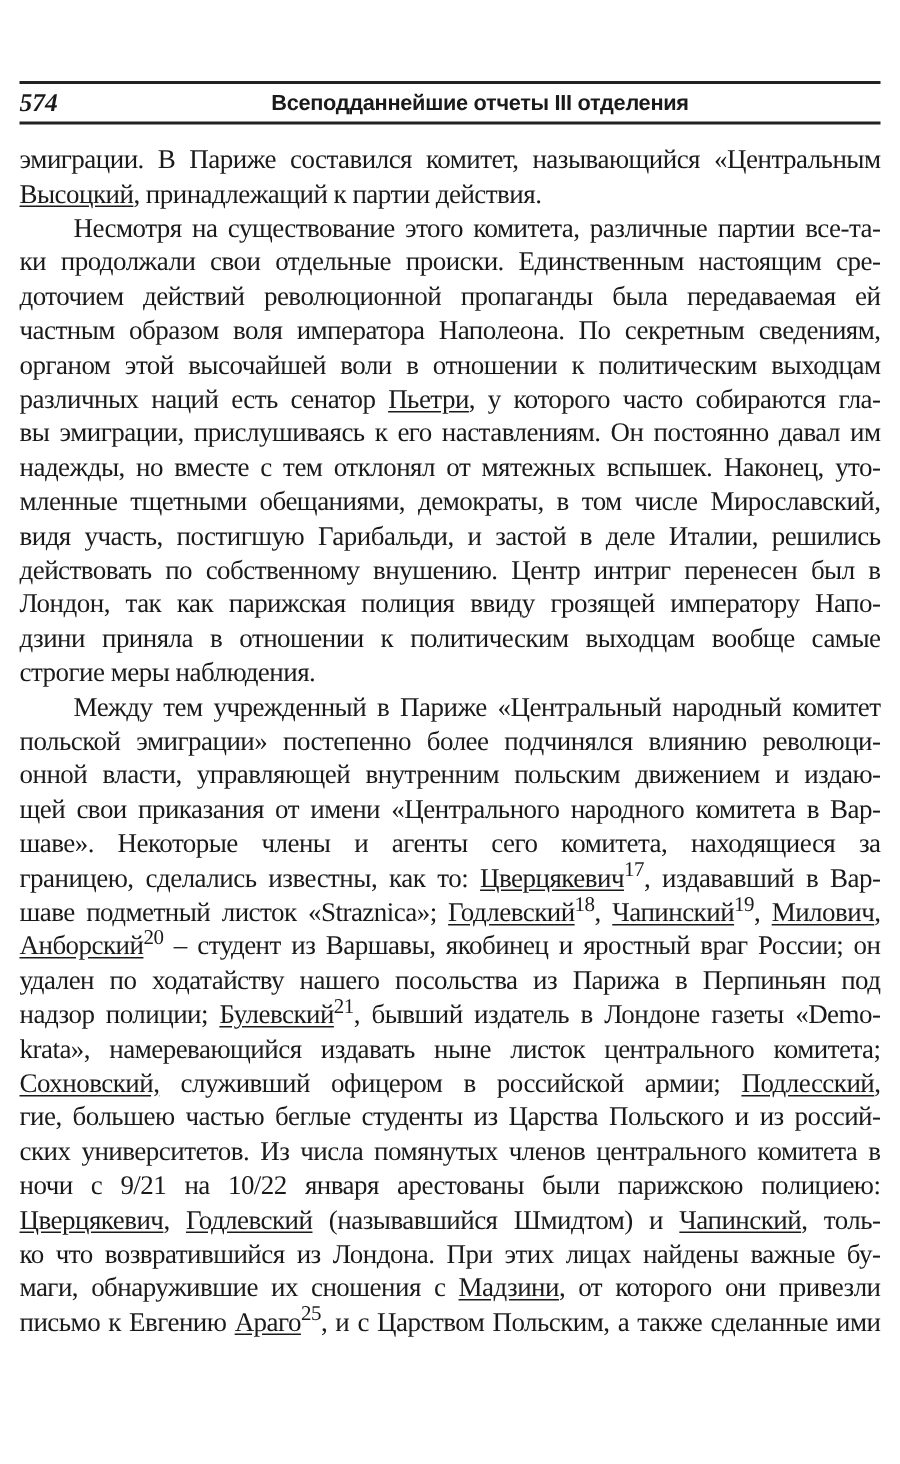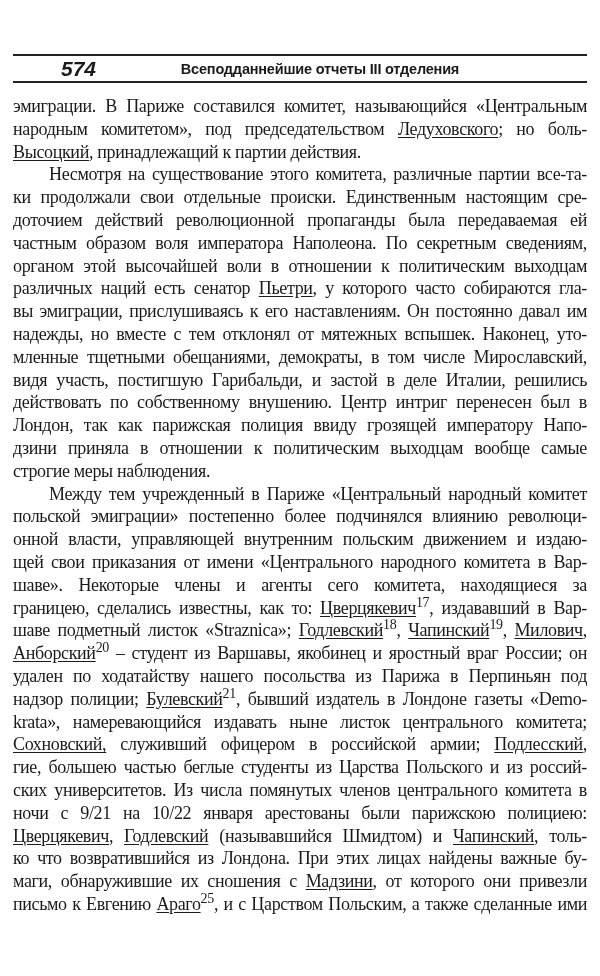--- a/index.html
+++ b/index.html
@@ -1,42 +1,41 @@
 <!DOCTYPE html>
 <html><head>
 <meta charset="utf-8">
 <style>
   html, body { margin:0; padding:0; background:#ffffff; }
   body { width:600px; height:976px; position:relative; overflow:hidden; font-family:"Liberation Serif","DejaVu Serif",serif; color:#1a1a1a; }
   .rule { position:absolute; left:13px; width:574px; height:2px; background:#222; }
   .rule.top { top:54px; }
   .rule.bottom { top:81px; }
   .running-head { position:absolute; top:58px; left:13px; width:574px; height:22px; }
-  .page-num { position:absolute; left:0; top:0; font-family:Liberation Sans, sans-serif; font-weight:bold; font-style:italic; font-size:21px; line-height:22px;margin-left:48px; }
+  .page-num { position:absolute; left:0; top:0; font-family:Liberation Serif, serif; font-weight:bold; font-style:italic; font-size:17px; line-height:22px; }
   .head-title { position:absolute; left:0; right:0; top:0; text-align:center; padding-left:40px; font-family:"Liberation Sans","DejaVu Sans",sans-serif; font-weight:bold; font-size:14.5px; line-height:22px; letter-spacing:-0.2px; }
   .body-text { position:absolute; top:95px; left:13px; width:574px; }
   .ln { height:22.8px; line-height:22.8px; font-size:18px; white-space:nowrap; text-align:justify; text-align-last:justify; letter-spacing:-0.35px; }
   .ln.last { text-align-last:left; }
   .ln.indent { padding-left:36px; box-sizing:border-box; }
   .u { text-decoration:underline; text-underline-offset:2px; }
   sup { font-size:14px; line-height:0; vertical-align:super; }
 </style>
 </head>
 <body>
 
 <div class="rule top"></div>
 <div class="running-head">
   <span class="page-num">574</span>
   <div class="head-title">Всеподданнейшие отчеты III отделения</div>
 </div>
 <div class="rule bottom"></div>
 
 <div class="body-text" id="body-text">
     <div class="ln"><span>эмиграции. В Париже составился комитет, называющийся «Центральным</span></div>
-    <div class="ln"><span>народным комитетом», под председательством </span><span class="u">Ледуховского</span><span>; но боль-</span></div>
     <div class="ln last"><span class="u">Высоцкий</span><span>, принадлежащий к партии действия.</span></div>
     <div class="ln indent"><span>Несмотря на существование этого комитета, различные партии все-та-</span></div>
     <div class="ln"><span>ки продолжали свои отдельные происки. Единственным настоящим сре-</span></div>
     <div class="ln"><span>доточием действий революционной пропаганды была передаваемая ей</span></div>
     <div class="ln"><span>частным образом воля императора Наполеона. По секретным сведениям,</span></div>
     <div class="ln"><span>органом этой высочайшей воли в отношении к политическим выходцам</span></div>
     <div class="ln"><span>различных наций есть сенатор </span><span class="u">Пьетри</span><span>, у которого часто  собираются гла-</span></div>
     <div class="ln"><span>вы эмиграции, прислушиваясь к его наставлениям. Он постоянно давал им</span></div>
     <div class="ln"><span>надежды, но вместе с тем отклонял от мятежных вспышек. Наконец, уто-</span></div>
     <div class="ln"><span>мленные тщетными обещаниями, демократы, в том числе Мирославский,</span></div>

